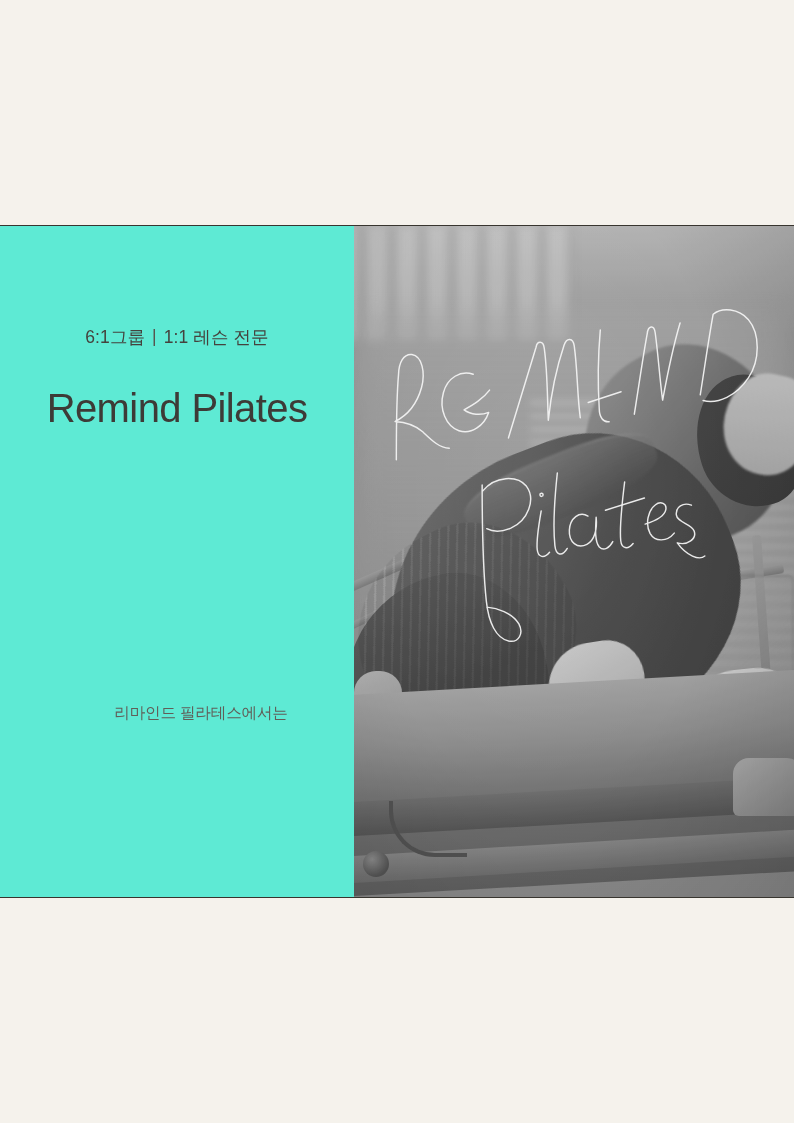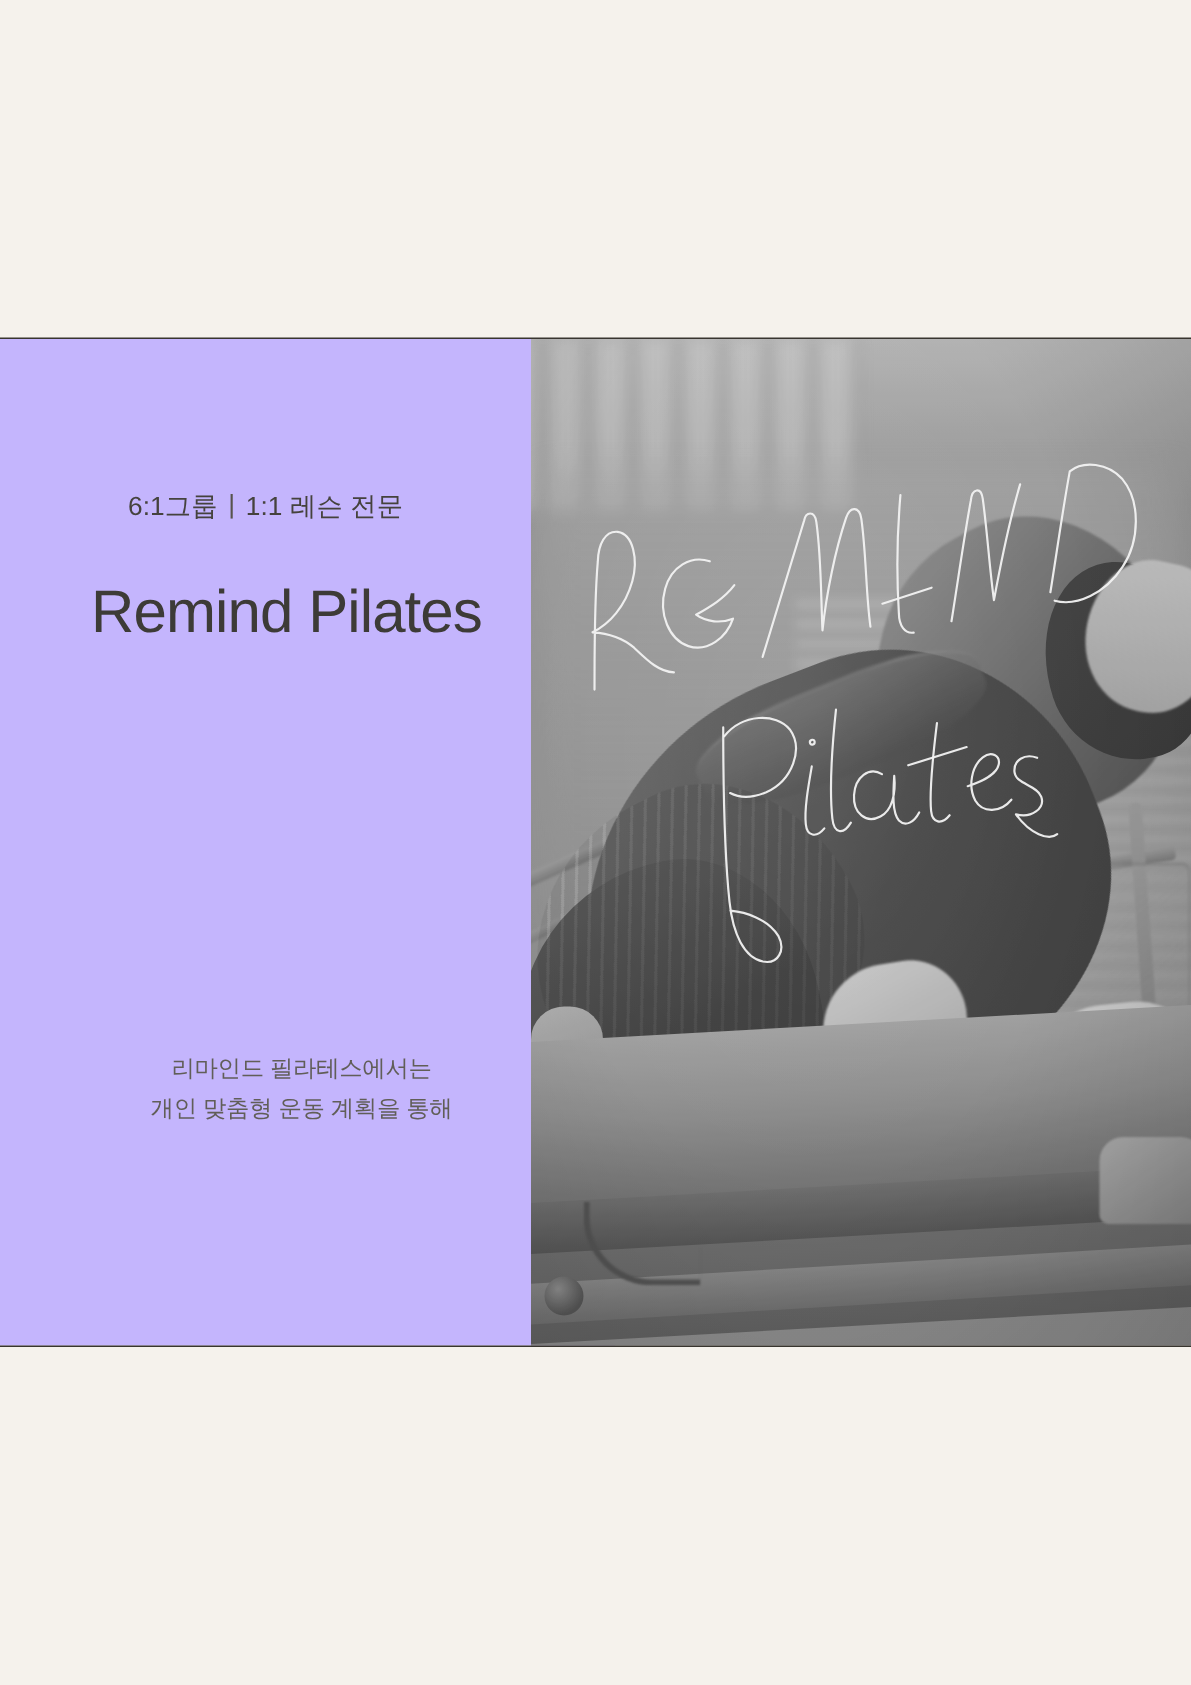--- a/index.html
+++ b/index.html
@@ -53,21 +53,21 @@
     background: #f5f2ec;
   }
 
   
   .text-col {
     position: absolute;
     left: 0;
     top: 0;
     width: 410px;
     height: 671px;
-    background: #c4b5fd;
+    background: #5eead4;
     box-sizing: border-box;
   }
 
   .eyebrow {
     position: absolute;
     left: 0;
     top: 99px;
     width: 354px;
     text-align: center;
     font-size: 17.5px;
@@ -89,21 +89,20 @@
     left: 0;
     top: 160px;
     width: 354px;
     text-align: center;
     margin: 0;
     font-size: 40px;
     line-height: 1.12;
     font-weight: 400;
     color: #3d3b37;
     letter-spacing: -0.6px;
-    padding-left: 14px;
   }
 
   .blurb {
     position: absolute;
     left: 0;
     top: 473px;
     width: 354px;
     text-align: center;
     margin: 0;
     font-size: 15.6px;
@@ -443,21 +442,20 @@
     <div class="text-col">
 
       <div class="eyebrow">
         <span>6:1그룹</span><span class="sep">|</span><span>1:1 레슨 전문</span>
       </div>
 
       <h1 class="headline">Remind Pilates</h1>
 
       <p class="blurb">
         <span class="line">리마인드 필라테스에서는</span>
-        <span class="line">개인 맞춤형 운동 계획을 통해</span>
       </p>
 
     </div>
 
     <div class="photo">
       <div class="photo-stage">
 
         <div class="bg-wall"></div>
         <div class="bg-window"></div>
         <div class="bg-panel"></div>

